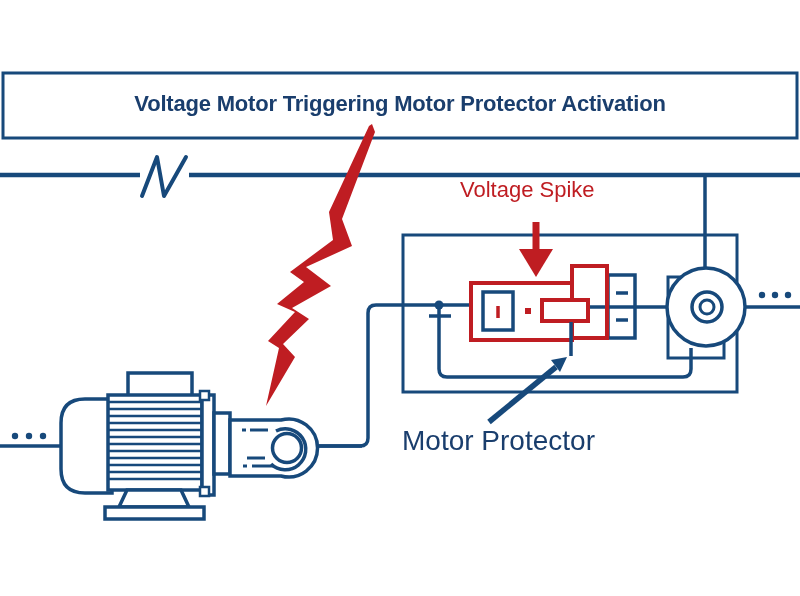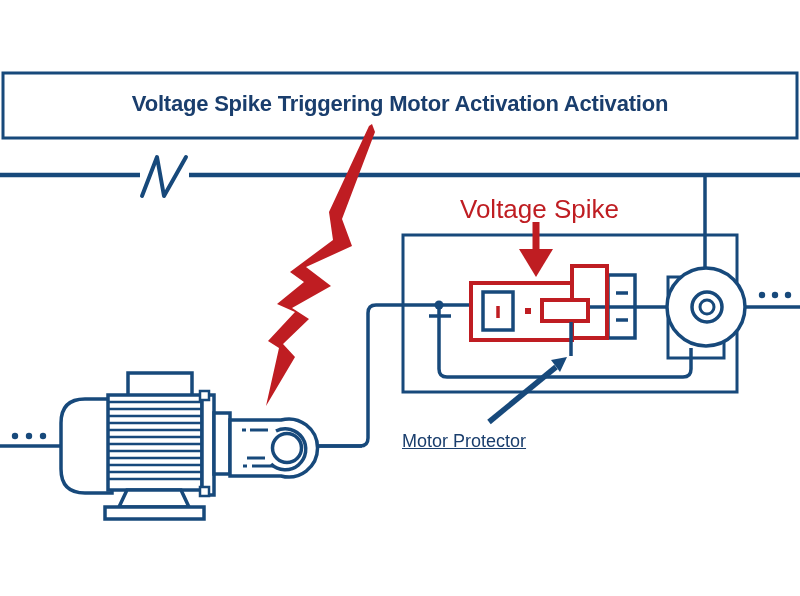--- a/index.html
+++ b/index.html
@@ -7,22 +7,22 @@
          font-family:"Liberation Sans", sans-serif;}
   svg{position:absolute;left:0;top:0;}
   .nv{stroke:var(--navy);fill:none;}
   .nvf{fill:var(--navy);stroke:none;}
   .rd{stroke:var(--red);fill:none;}
   .rdf{fill:var(--red);stroke:none;}
   .wfill{fill:#fff;}
   .lbl{position:absolute;white-space:nowrap;}
   #title-text{left:0;top:91px;width:800px;text-align:center;
       font-size:22px;font-weight:bold;letter-spacing:-0.2px;color:var(--navyText);}
-  #vs-label{left:460px;top:194px;font-size:26px;font-weight:500;color:var(--red);}
-  #mp-label{left:402px;top:428px;font-size:18px;font-weight:400;color:var(--navyText);line-height:26px;text-decoration:underline;}
+  #vs-label{left:460px;top:177px;font-size:22px;font-weight:500;color:var(--red);}
+  #mp-label{left:402px;top:428px;font-size:28px;font-weight:400;color:var(--navyText);line-height:26px;}
 </style>
 </head>
 <body>
 
 <div id="stage">
 
   <svg width="800" height="596" viewBox="0 0 800 596">
 
     <g>
       <line class="nv" x1="0" y1="175" x2="140" y2="175" stroke-width="4.5"></line>
@@ -145,18 +145,18 @@
       <line class="rd" x1="536" y1="222" x2="536" y2="253" stroke-width="7"></line>
       <polygon class="rdf" points="519,249 553,249 536,277"></polygon>
     </g>
 
     <g>
       <line class="nv" x1="489" y1="422" x2="556" y2="367" stroke-width="5.5"></line>
       <polygon class="nvf" points="567,357 560,372 551,360"></polygon>
     </g>
   </svg>
 
-  <div class="lbl" id="title-text">Voltage Spike Triggering Motor Activation Activation</div>
+  <div class="lbl" id="title-text">Voltage Motor Triggering Motor Protector Activation</div>
   <div class="lbl" id="vs-label">Voltage Spike</div>
   <div class="lbl" id="mp-label">
     <div>Motor Protector</div>
   </div>
 </div>
 
 </body></html>

